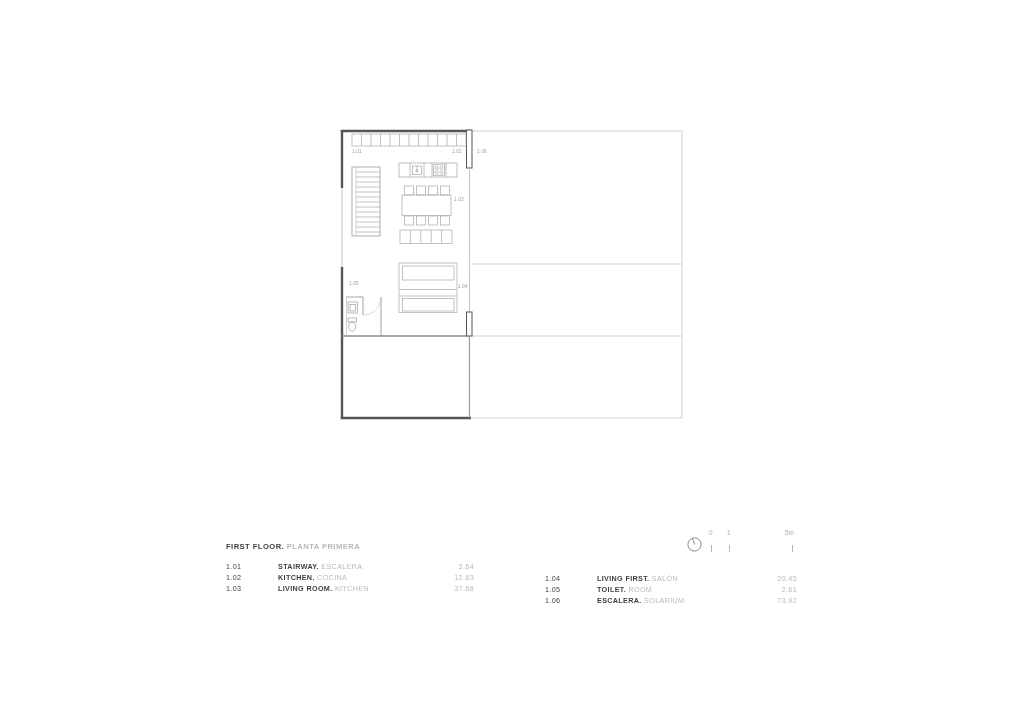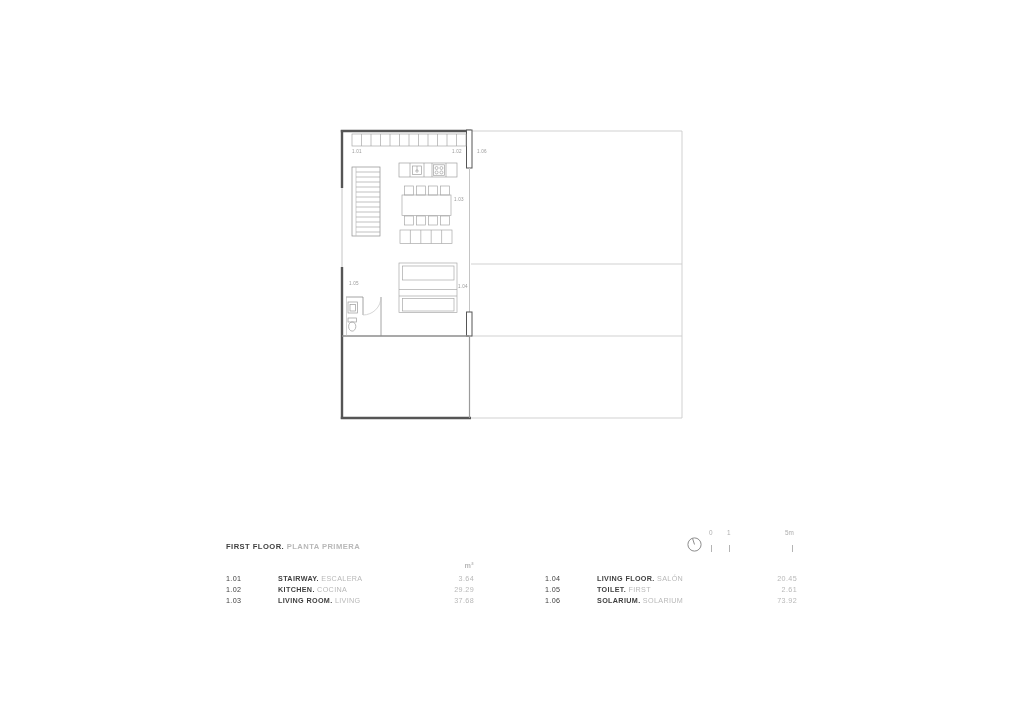--- a/index.html
+++ b/index.html
@@ -157,50 +157,49 @@
   <div id="scale-bar">
     <span class="scale-num" style="left:9px;">0</span>
     <span class="scale-num" style="left:27px;">1</span>
     <span class="scale-num" style="left:85px;">5m</span>
     <div class="scale-tick" style="left:11px;"></div>
     <div class="scale-tick" style="left:29px;"></div>
     <div class="scale-tick" style="left:92px;"></div>
   </div>
 
   <div id="legend-left" class="legend-col">
-    <div class="unit-row">m²</div>
     <div class="legend-row">
       <span class="cell-code">1.01</span>
       <span class="cell-name"><span class="name-en">STAIRWAY.</span> <span class="name-es">ESCALERA</span></span>
       <span class="cell-area">3.64</span>
     </div>
     <div class="legend-row">
       <span class="cell-code">1.02</span>
       <span class="cell-name"><span class="name-en">KITCHEN.</span> <span class="name-es">COCINA</span></span>
-      <span class="cell-area">29.29</span>
+      <span class="cell-area">12.83</span>
     </div>
     <div class="legend-row">
       <span class="cell-code">1.03</span>
-      <span class="cell-name"><span class="name-en">LIVING ROOM.</span> <span class="name-es">LIVING</span></span>
+      <span class="cell-name"><span class="name-en">LIVING ROOM.</span> <span class="name-es">KITCHEN</span></span>
       <span class="cell-area">37.68</span>
     </div>
   </div>
 
   <div id="legend-right" class="legend-col">
     <div class="unit-row"></div>
     <div class="legend-row">
       <span class="cell-code">1.04</span>
-      <span class="cell-name"><span class="name-en">LIVING FLOOR.</span> <span class="name-es">SALÓN</span></span>
+      <span class="cell-name"><span class="name-en">LIVING FIRST.</span> <span class="name-es">SALÓN</span></span>
       <span class="cell-area">20.45</span>
     </div>
     <div class="legend-row">
       <span class="cell-code">1.05</span>
-      <span class="cell-name"><span class="name-en">TOILET.</span> <span class="name-es">FIRST</span></span>
+      <span class="cell-name"><span class="name-en">TOILET.</span> <span class="name-es">ROOM</span></span>
       <span class="cell-area">2.61</span>
     </div>
     <div class="legend-row">
       <span class="cell-code">1.06</span>
-      <span class="cell-name"><span class="name-en">SOLARIUM.</span> <span class="name-es">SOLARIUM</span></span>
+      <span class="cell-name"><span class="name-en">ESCALERA.</span> <span class="name-es">SOLARIUM</span></span>
       <span class="cell-area">73.92</span>
     </div>
   </div>
 
 </div>
 
 </body></html>

